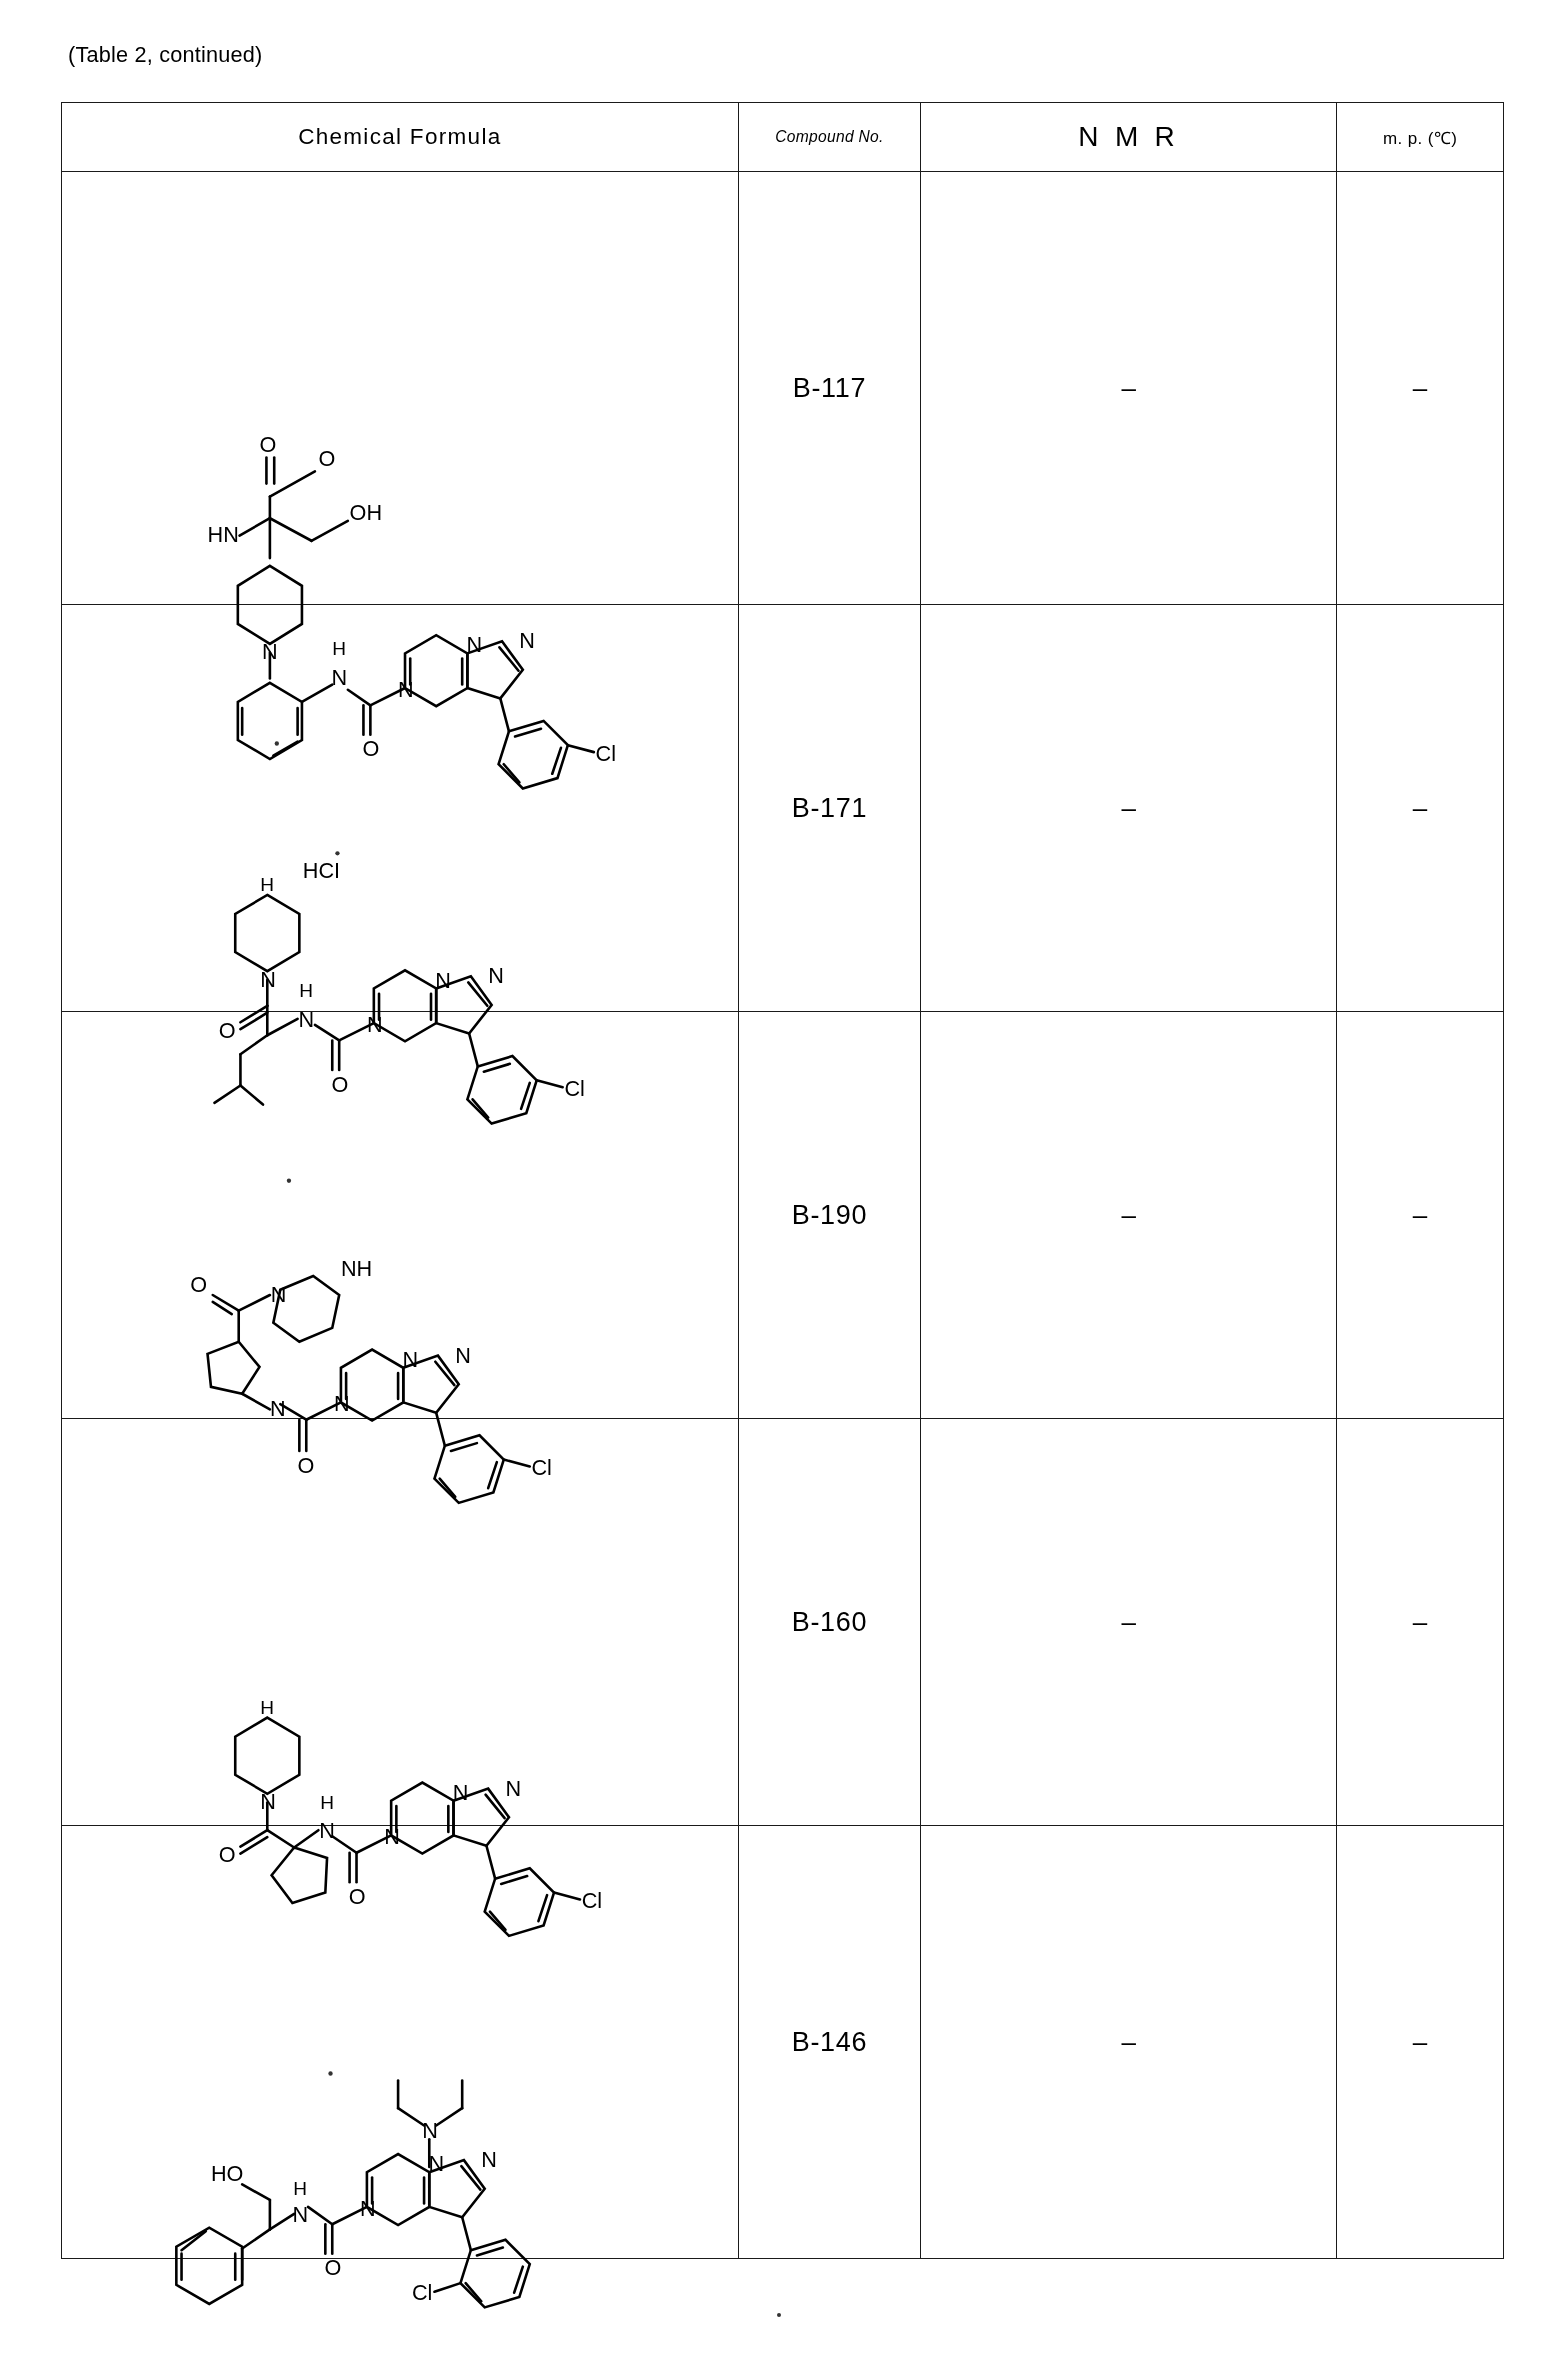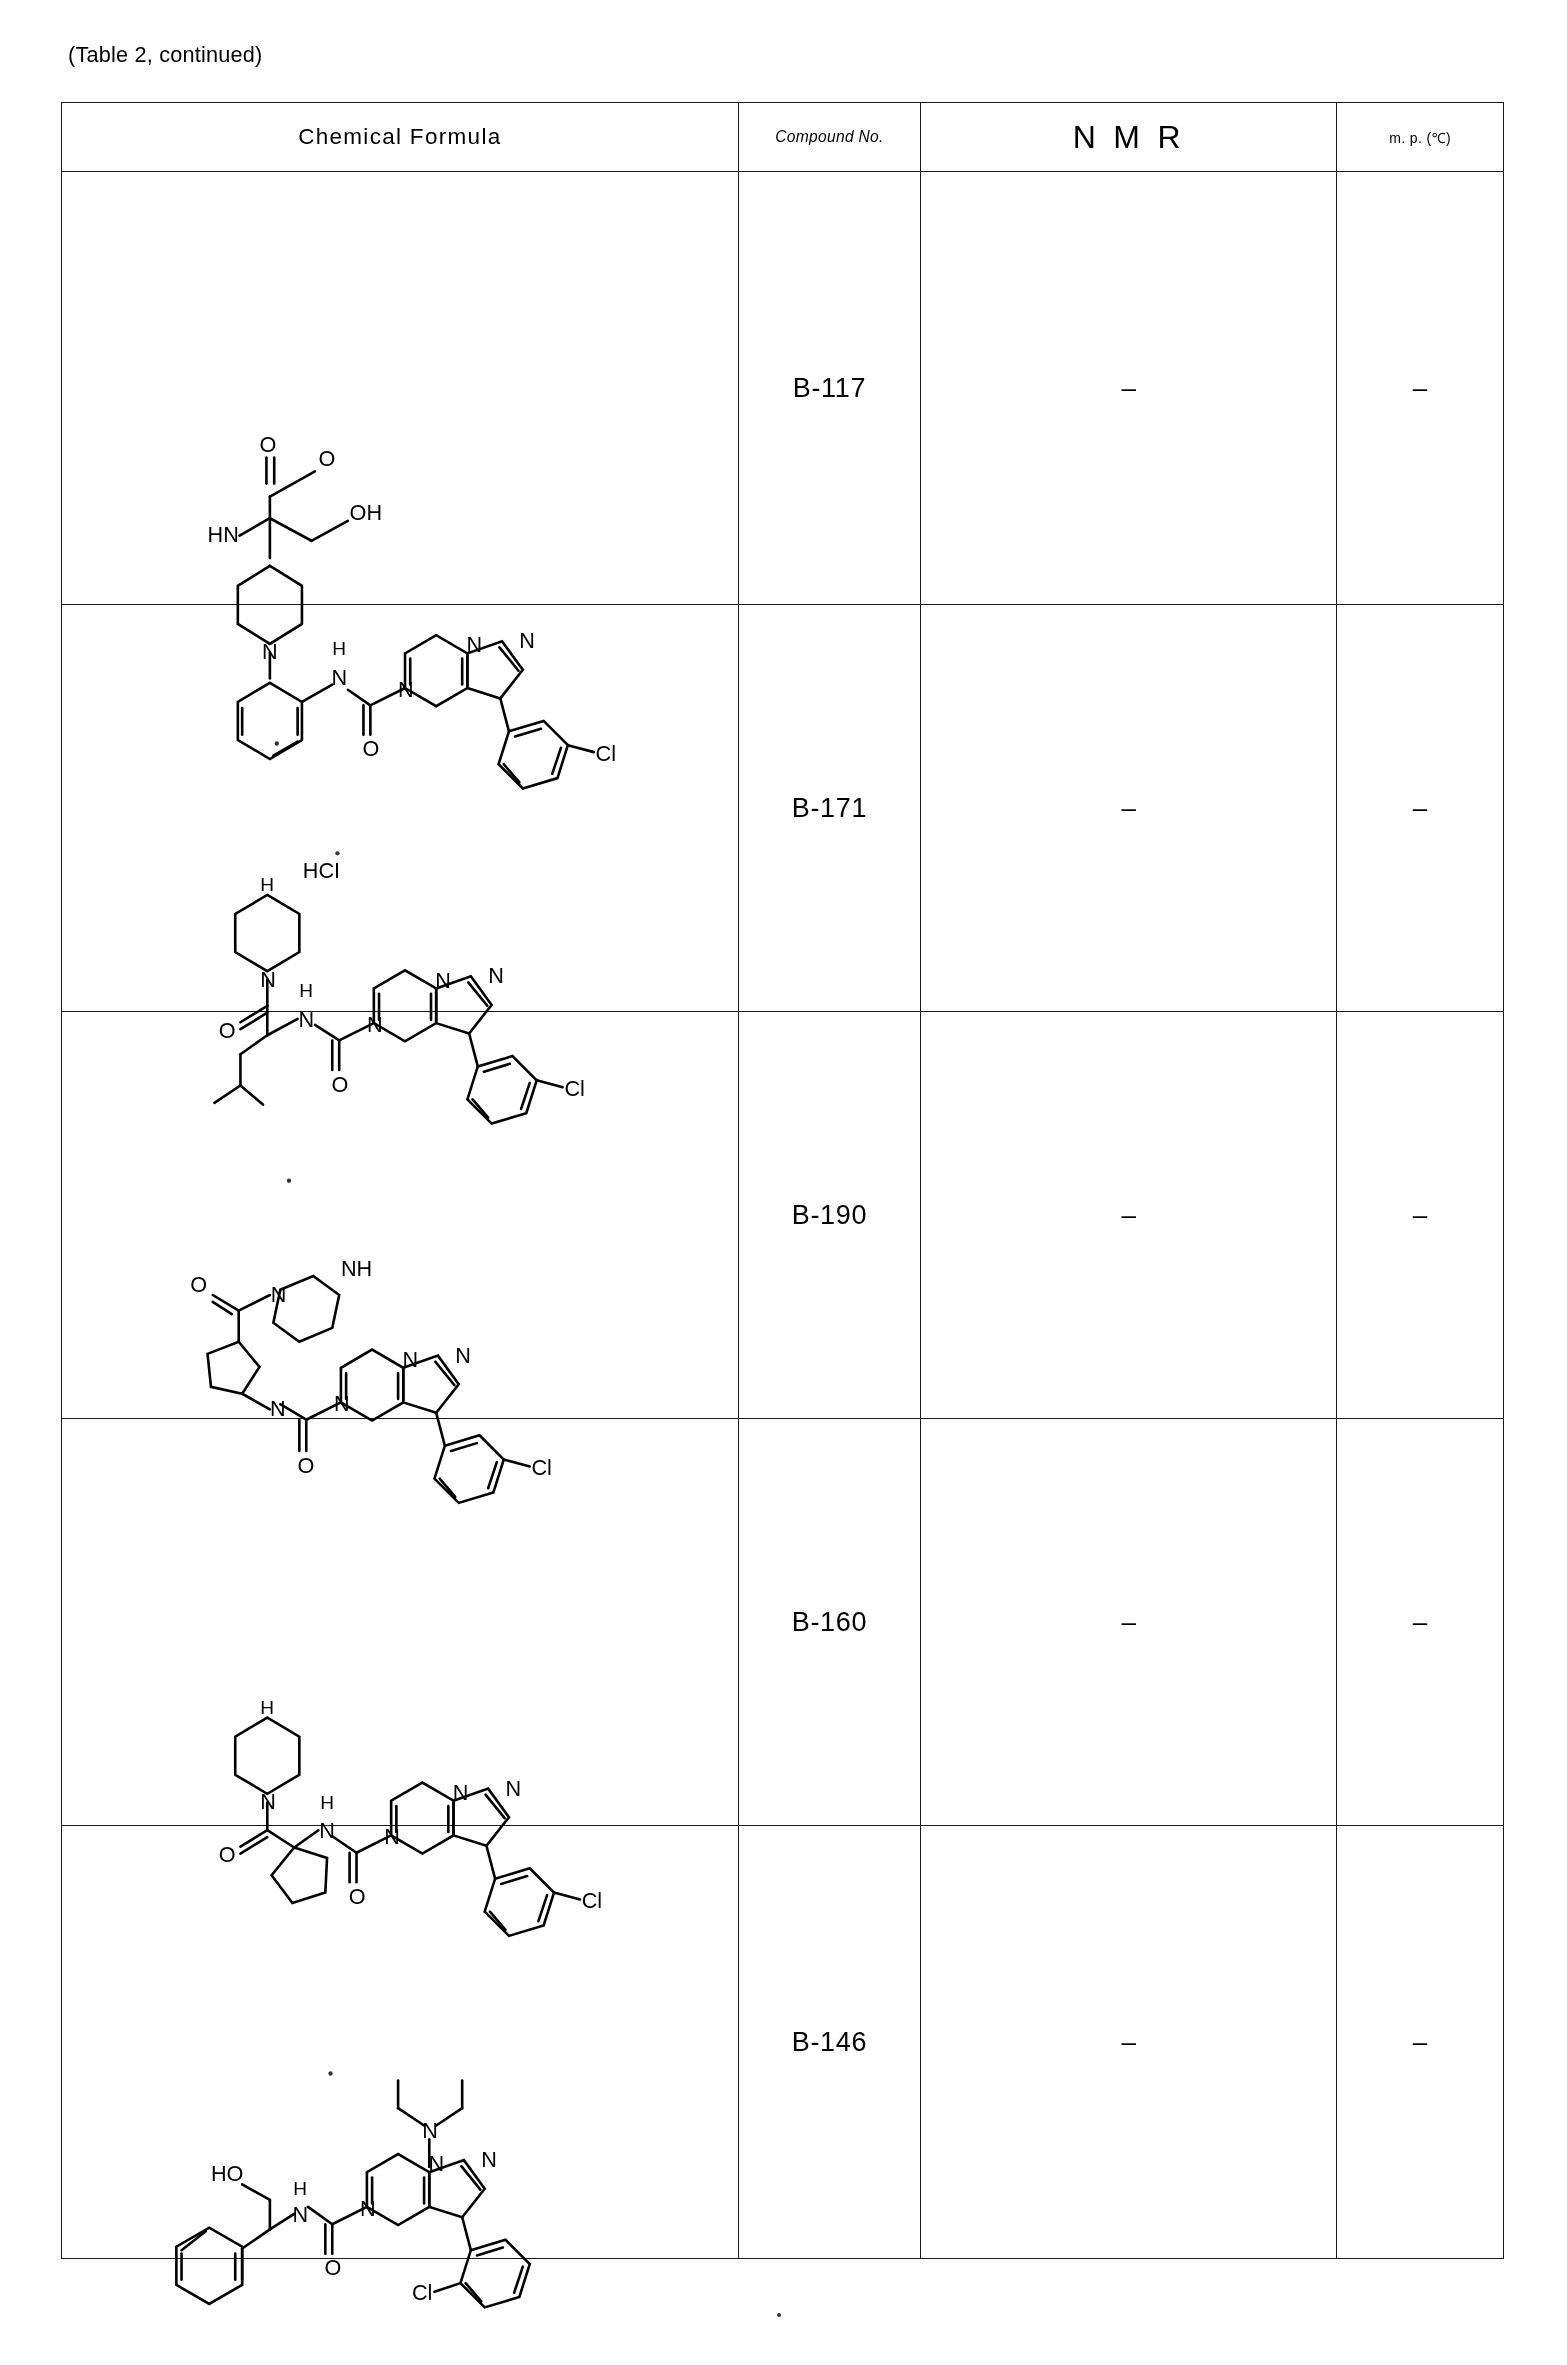--- a/index.html
+++ b/index.html
@@ -55,25 +55,25 @@
   .hdr-formula {
     font-size: 22.5px;
     letter-spacing: 1.3px;
   }
   .hdr-compound {
     font-size: 15.6px;
     letter-spacing: 0.3px;
     font-style: italic;
   }
   .hdr-nmr {
-    font-size: 32px;
+    font-size: 28px;
     letter-spacing: 4.3px;
   }
   .hdr-mp {
-    font-size: 14px;
+    font-size: 17px;
     letter-spacing: 0.4px;
   }
   tbody tr { height: 407px; }
   tbody tr.tall { height: 433px; }
   .compound-no {
     font-size: 27px;
     letter-spacing: 0.7px;
   }
   .dash {
     font-size: 26px;

